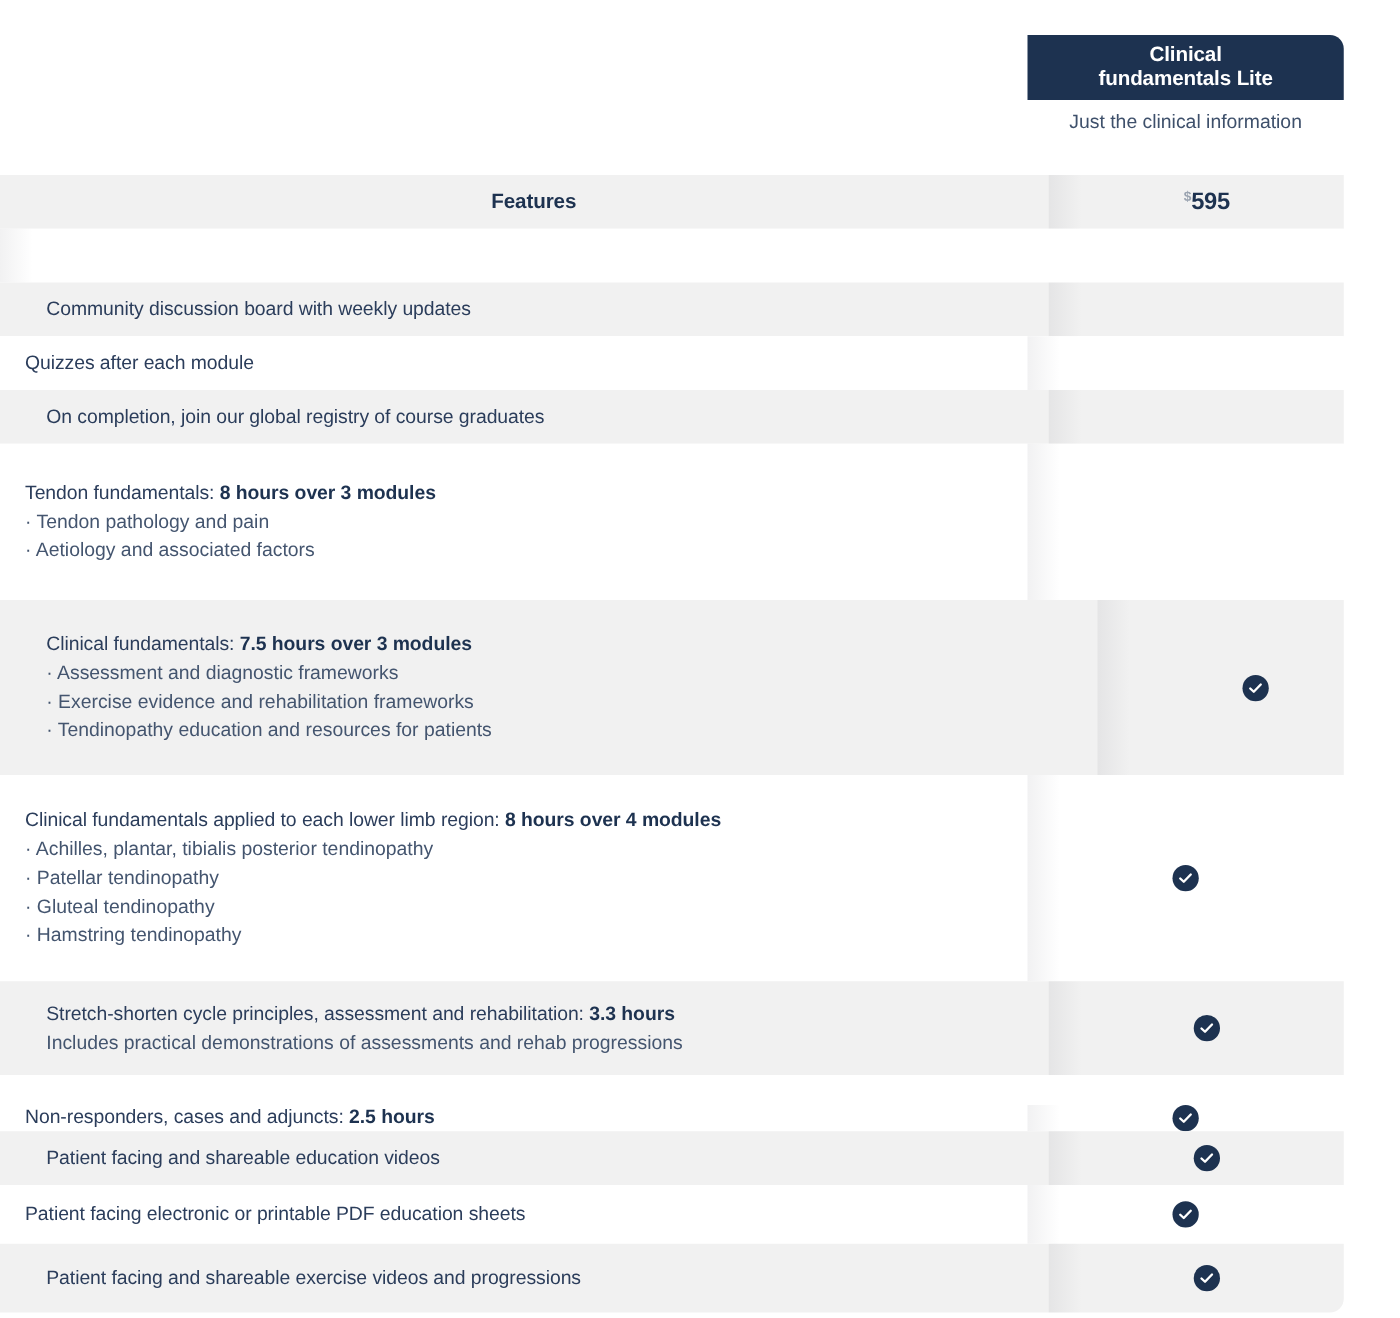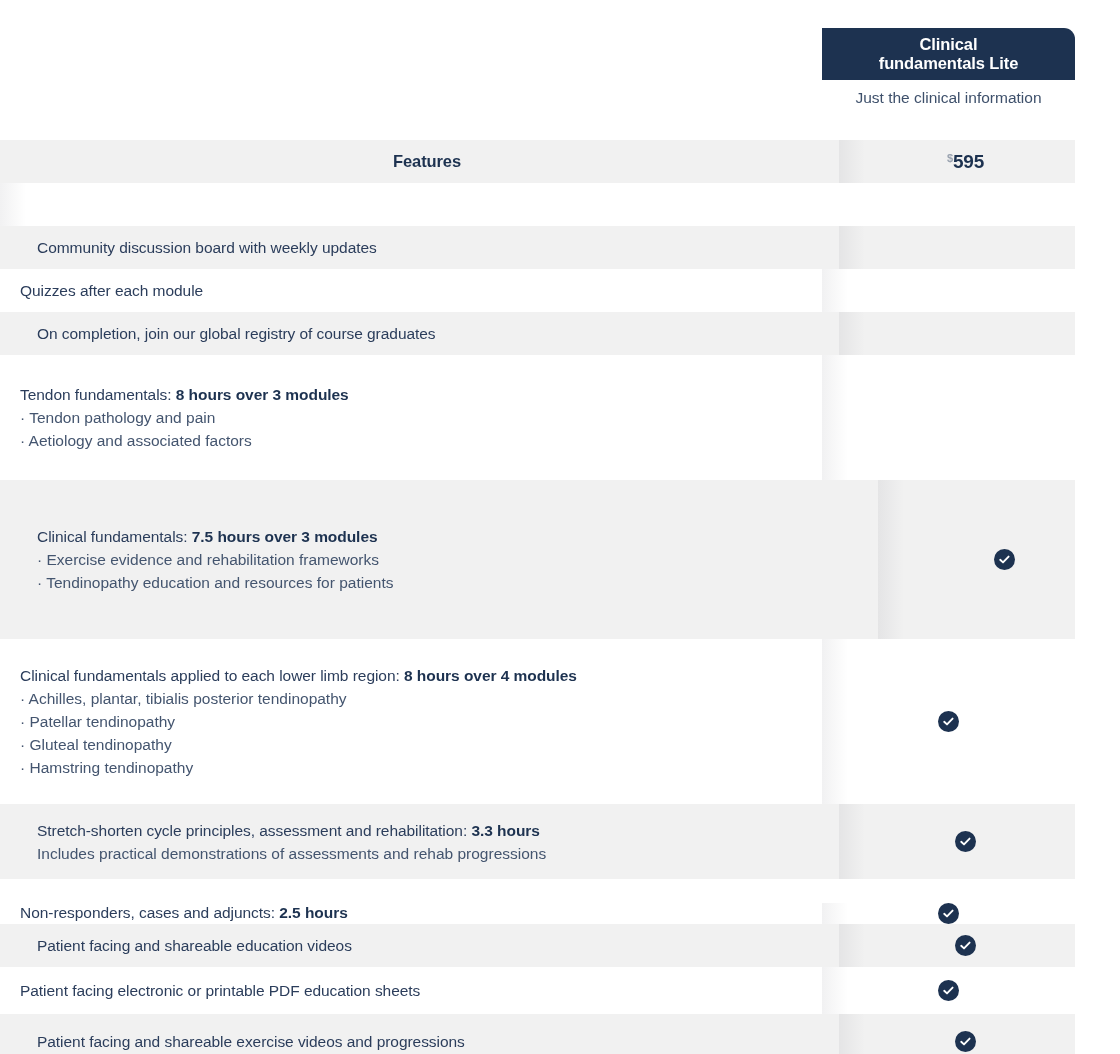--- a/index.html
+++ b/index.html
@@ -210,23 +210,24 @@
       <div class="row plain" style="height: 125px;">
         <div class="cell-features">
           <div class="feat-line"><span class="feat-title">Tendon fundamentals: </span><b>8 hours over 3 modules</b></div>
           <div class="feat-bullet">· Tendon pathology and pain</div>
           <div class="feat-bullet">· Aetiology and associated factors</div>
         </div>
         <div class="cell-plan">
           <span class="blank"></span>
         </div>
       </div>
-      <div class="row shaded" style="height: 159px; gap: 39px;">
+      <div class="row shaded" style="height: 140px; gap: 39px;">
         <div class="cell-features">
           <div class="feat-line"><span class="feat-title">Clinical fundamentals: </span><b>7.5 hours over 3 modules</b></div>
+          <div class="feat-bullet">· Assessment and diagnostic frameworks</div>
           <div class="feat-bullet">· Exercise evidence and rehabilitation frameworks</div>
           <div class="feat-bullet">· Tendinopathy education and resources for patients</div>
         </div>
         <div class="cell-plan">
           <span class="check">
             <svg width="13" height="13" viewBox="0 0 13 13">
               <path d="M2.2 6.8 L5.0 9.4 L10.6 3.6" fill="none" stroke="#ffffff" stroke-width="1.9" stroke-linecap="round" stroke-linejoin="round"></path>
             </svg>
           </span>
         </div>

